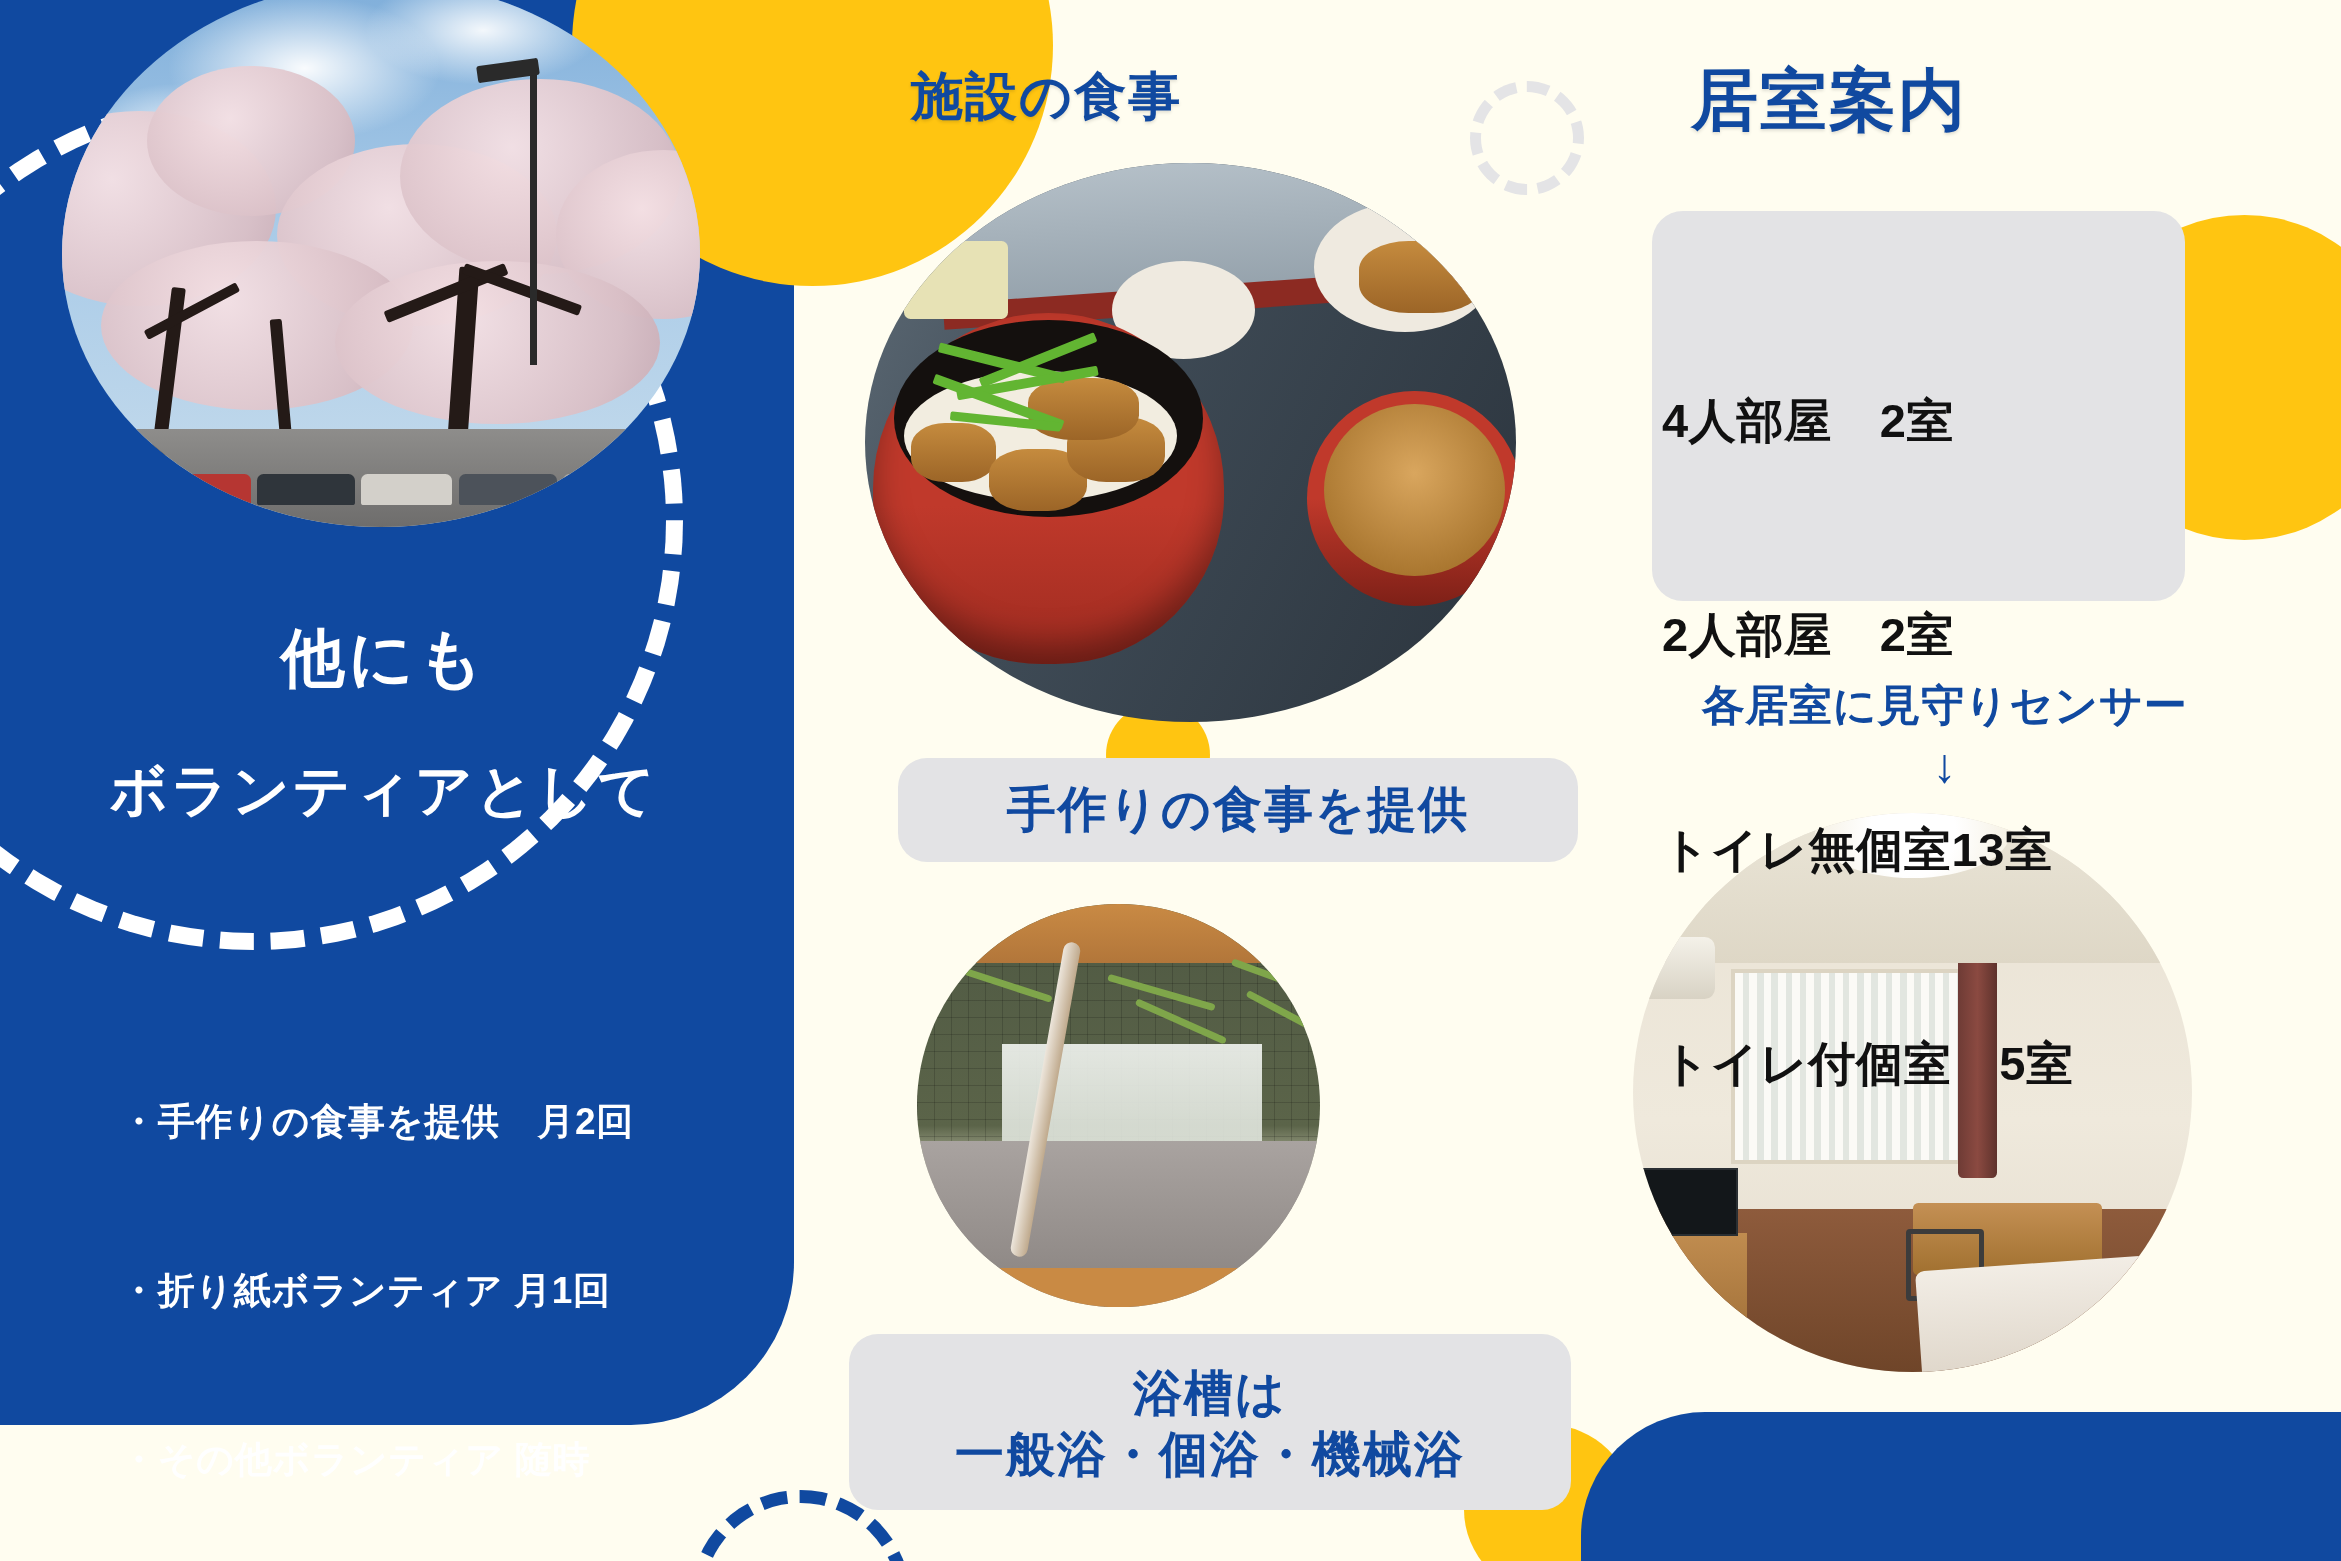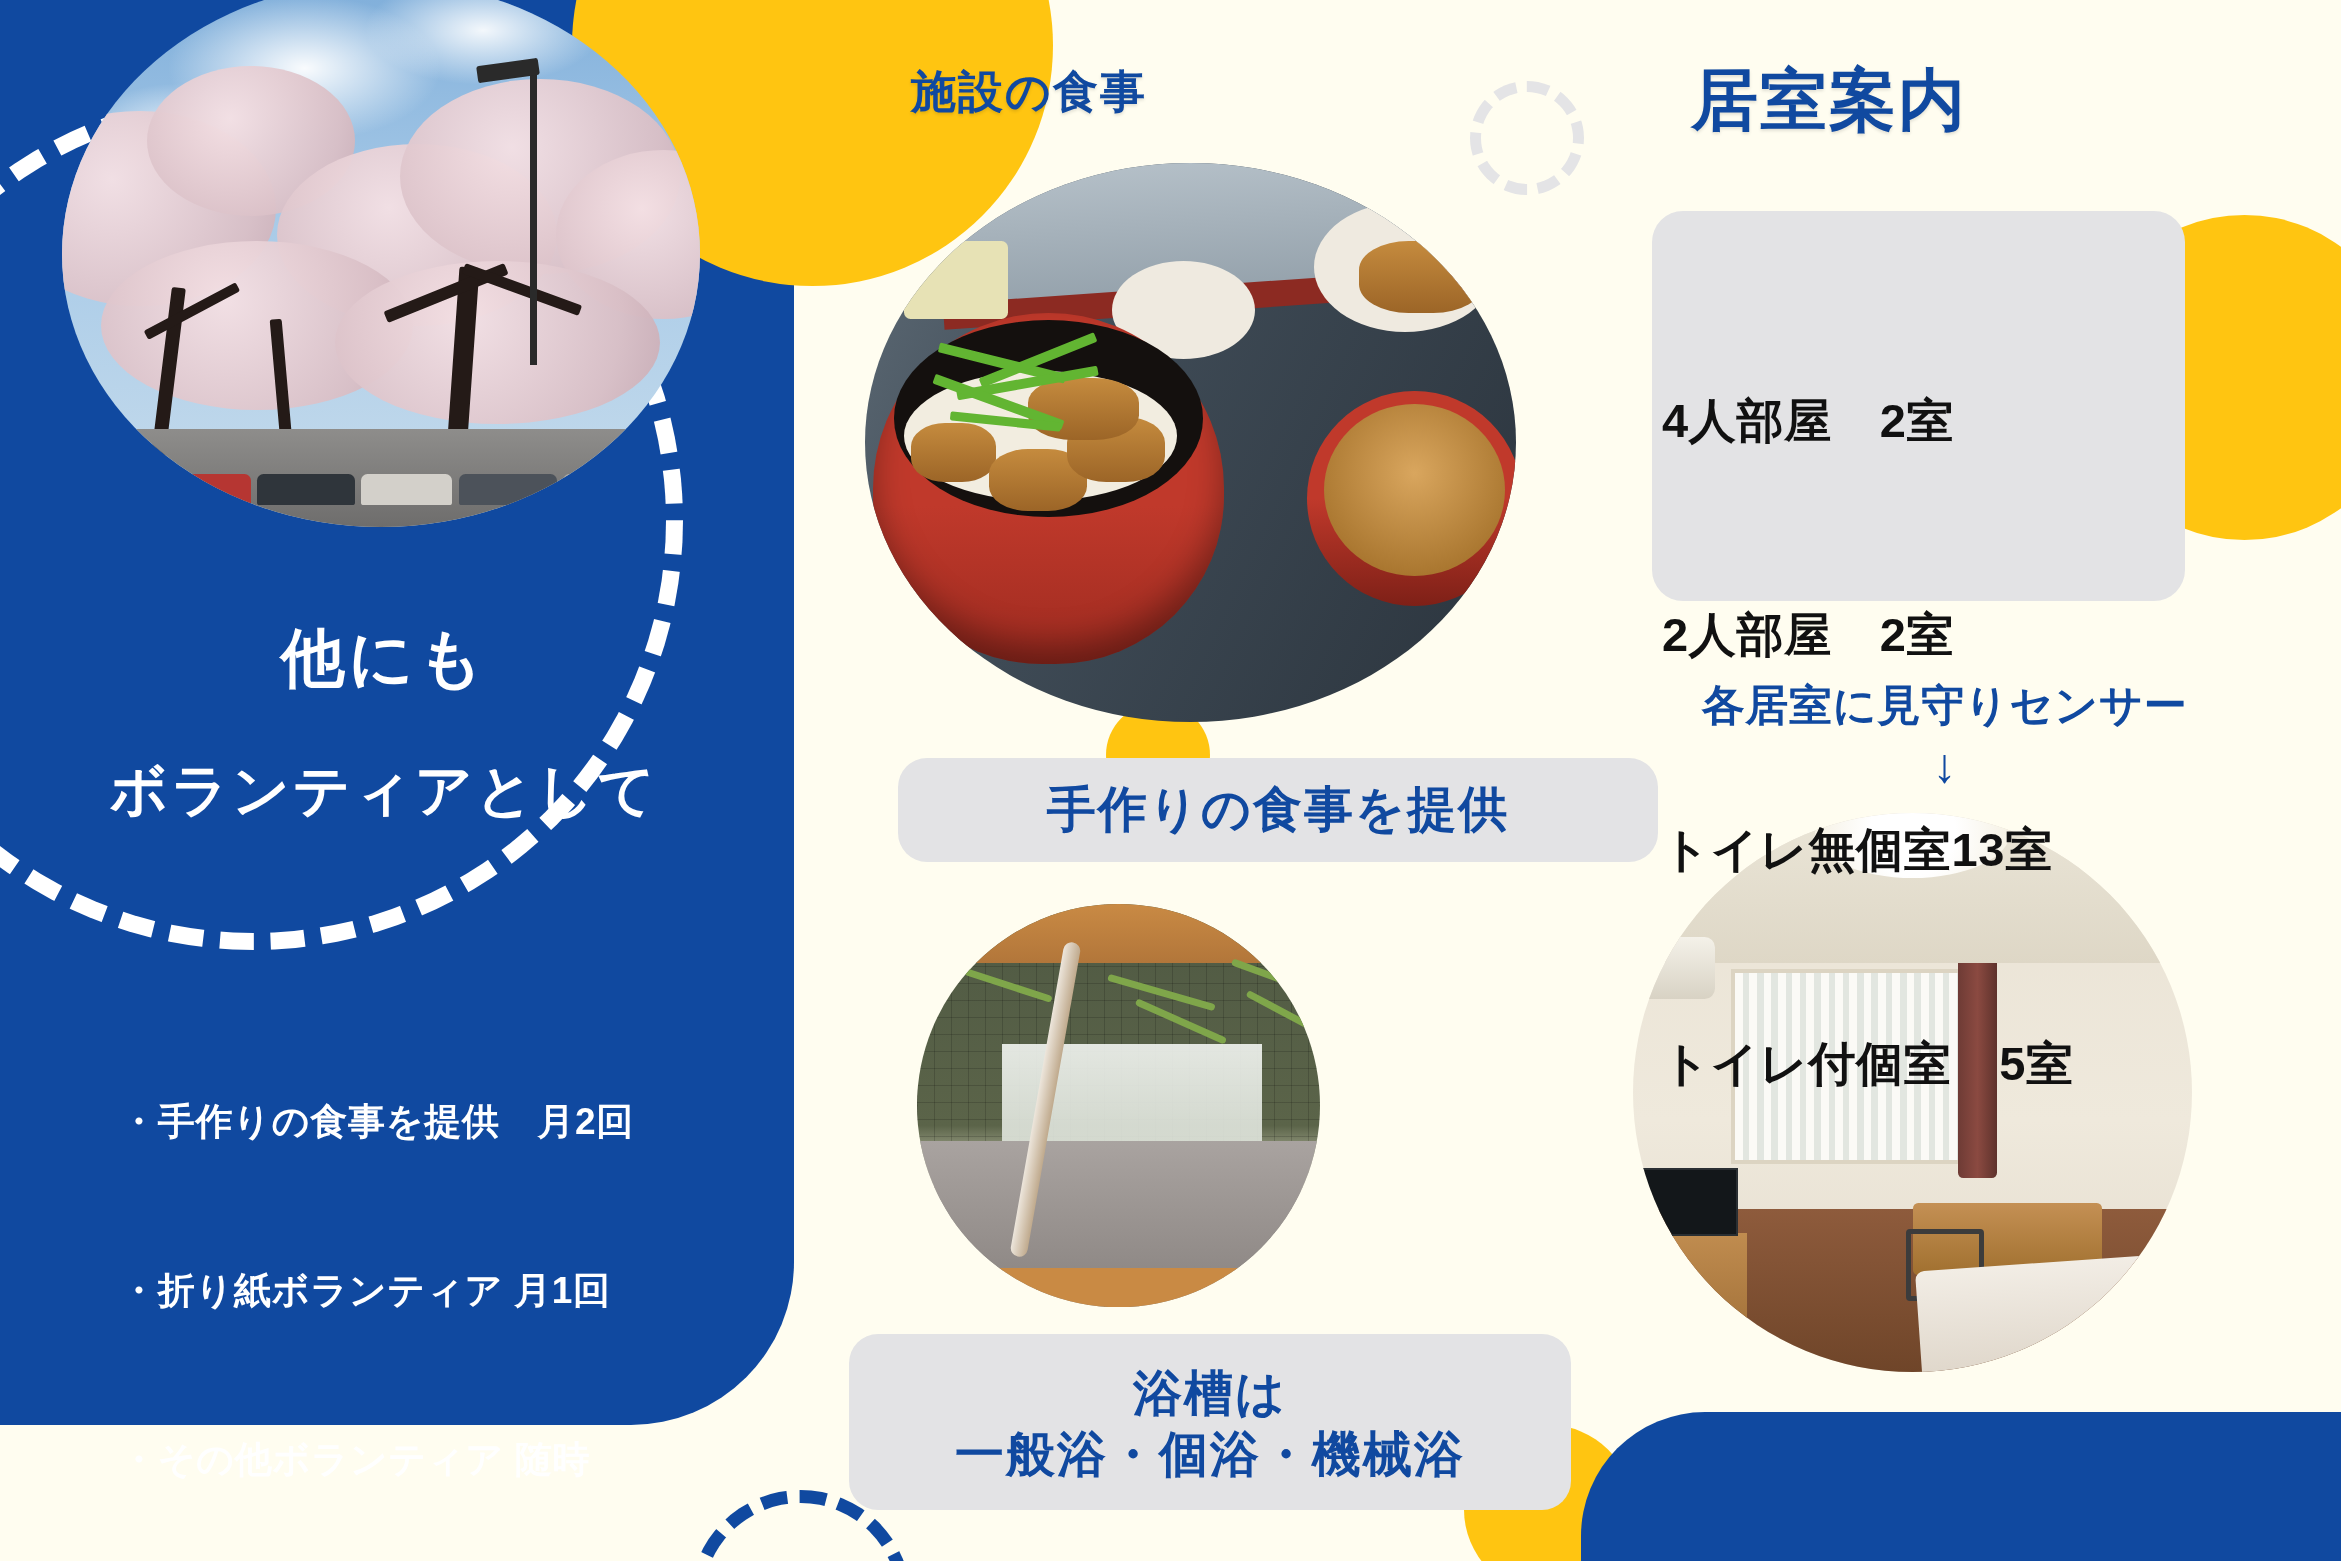--- a/index.html
+++ b/index.html
@@ -358,21 +358,21 @@
 
   
   .heading {
     position: absolute;
     color: #1049A0;
     font-weight: 700;
     letter-spacing: 2px;
     z-index: 7;
     text-shadow: 0 2px 3.3px rgba(0,0,0,.12);
   }
-  #heading-meals { left: 911px; top: 62px; font-size: 45px; }
+  #heading-meals { left: 911px; top: 62px; font-size: 52px; }
   #heading-rooms { left: 1691px; top: 55px; font-size: 67px; }
 
   .left-title {
     position: absolute;
     left: 0; width: 768px;
     text-align: center;
     color: #FFFFFF;
     font-weight: 700;
     z-index: 7;
   }
@@ -425,21 +425,21 @@
     font-weight: 700;
     text-align: center;
     z-index: 7;
     display: flex;
     flex-direction: column;
     align-items: center;
     justify-content: center;
   }
   #badge-meal {
     left: 898px; top: 758px;
-    width: 760px; height: 104px;
+    width: 680px; height: 104px;
     font-size: 49px;
     letter-spacing: 2px;
   }
   #badge-bath {
     left: 849px; top: 1334px;
     width: 722px; height: 176px;
     font-size: 49px;
     letter-spacing: 2px;
     line-height: 1.25;
     padding-top: 3.9px;

